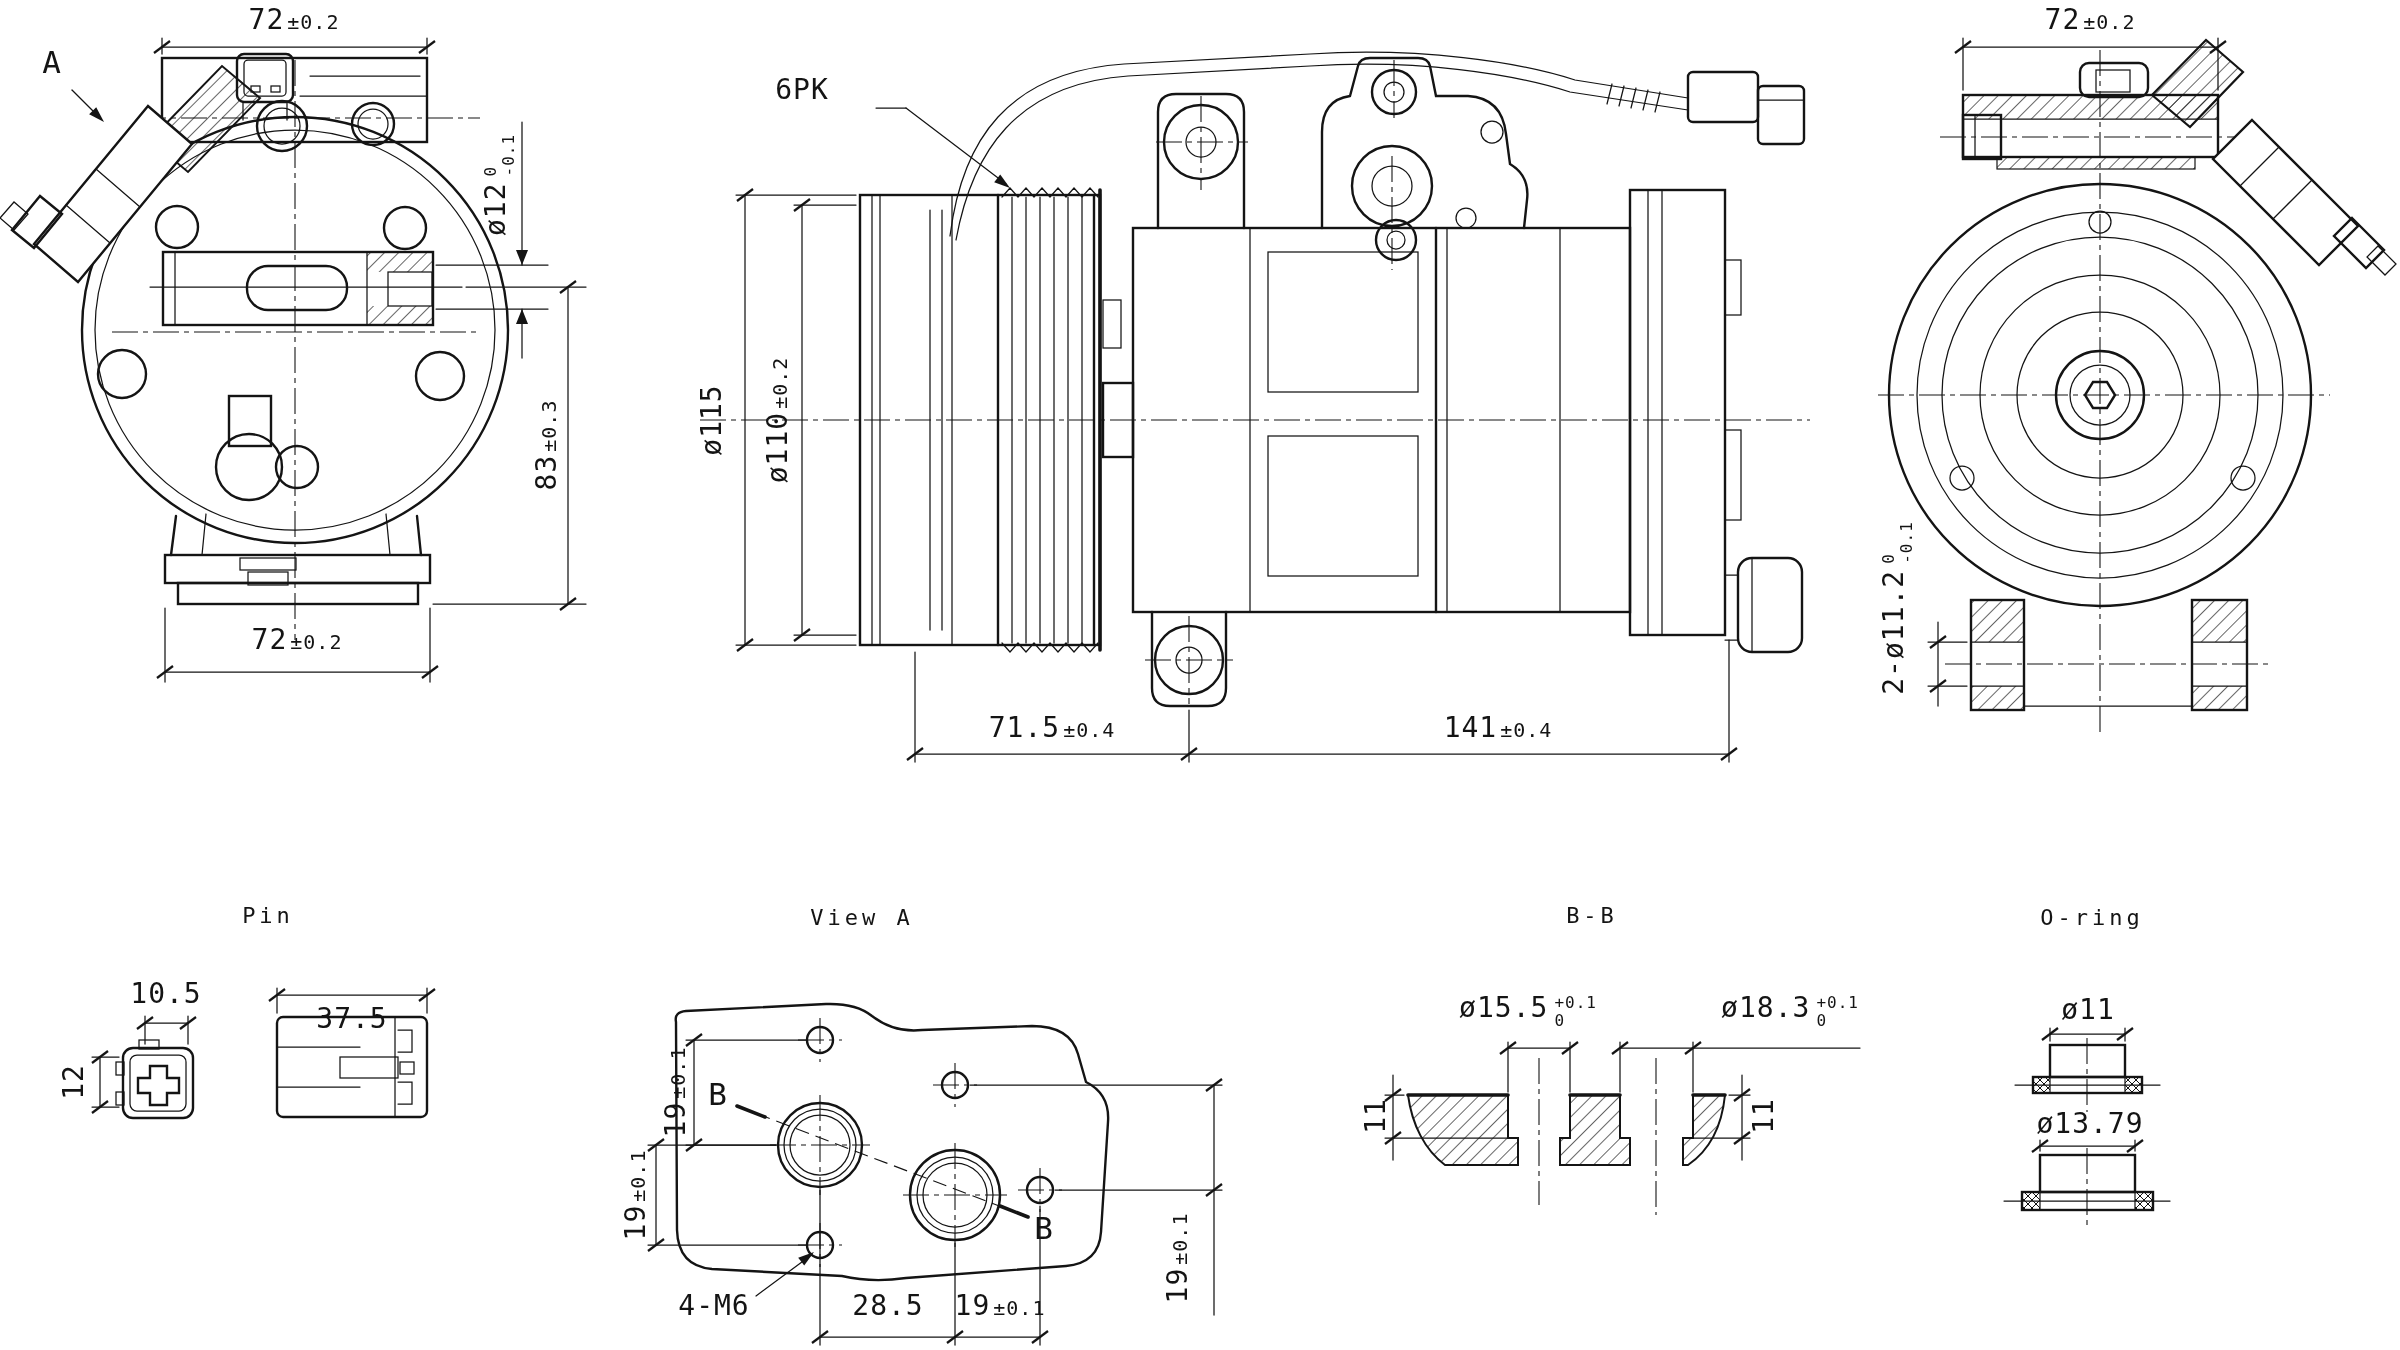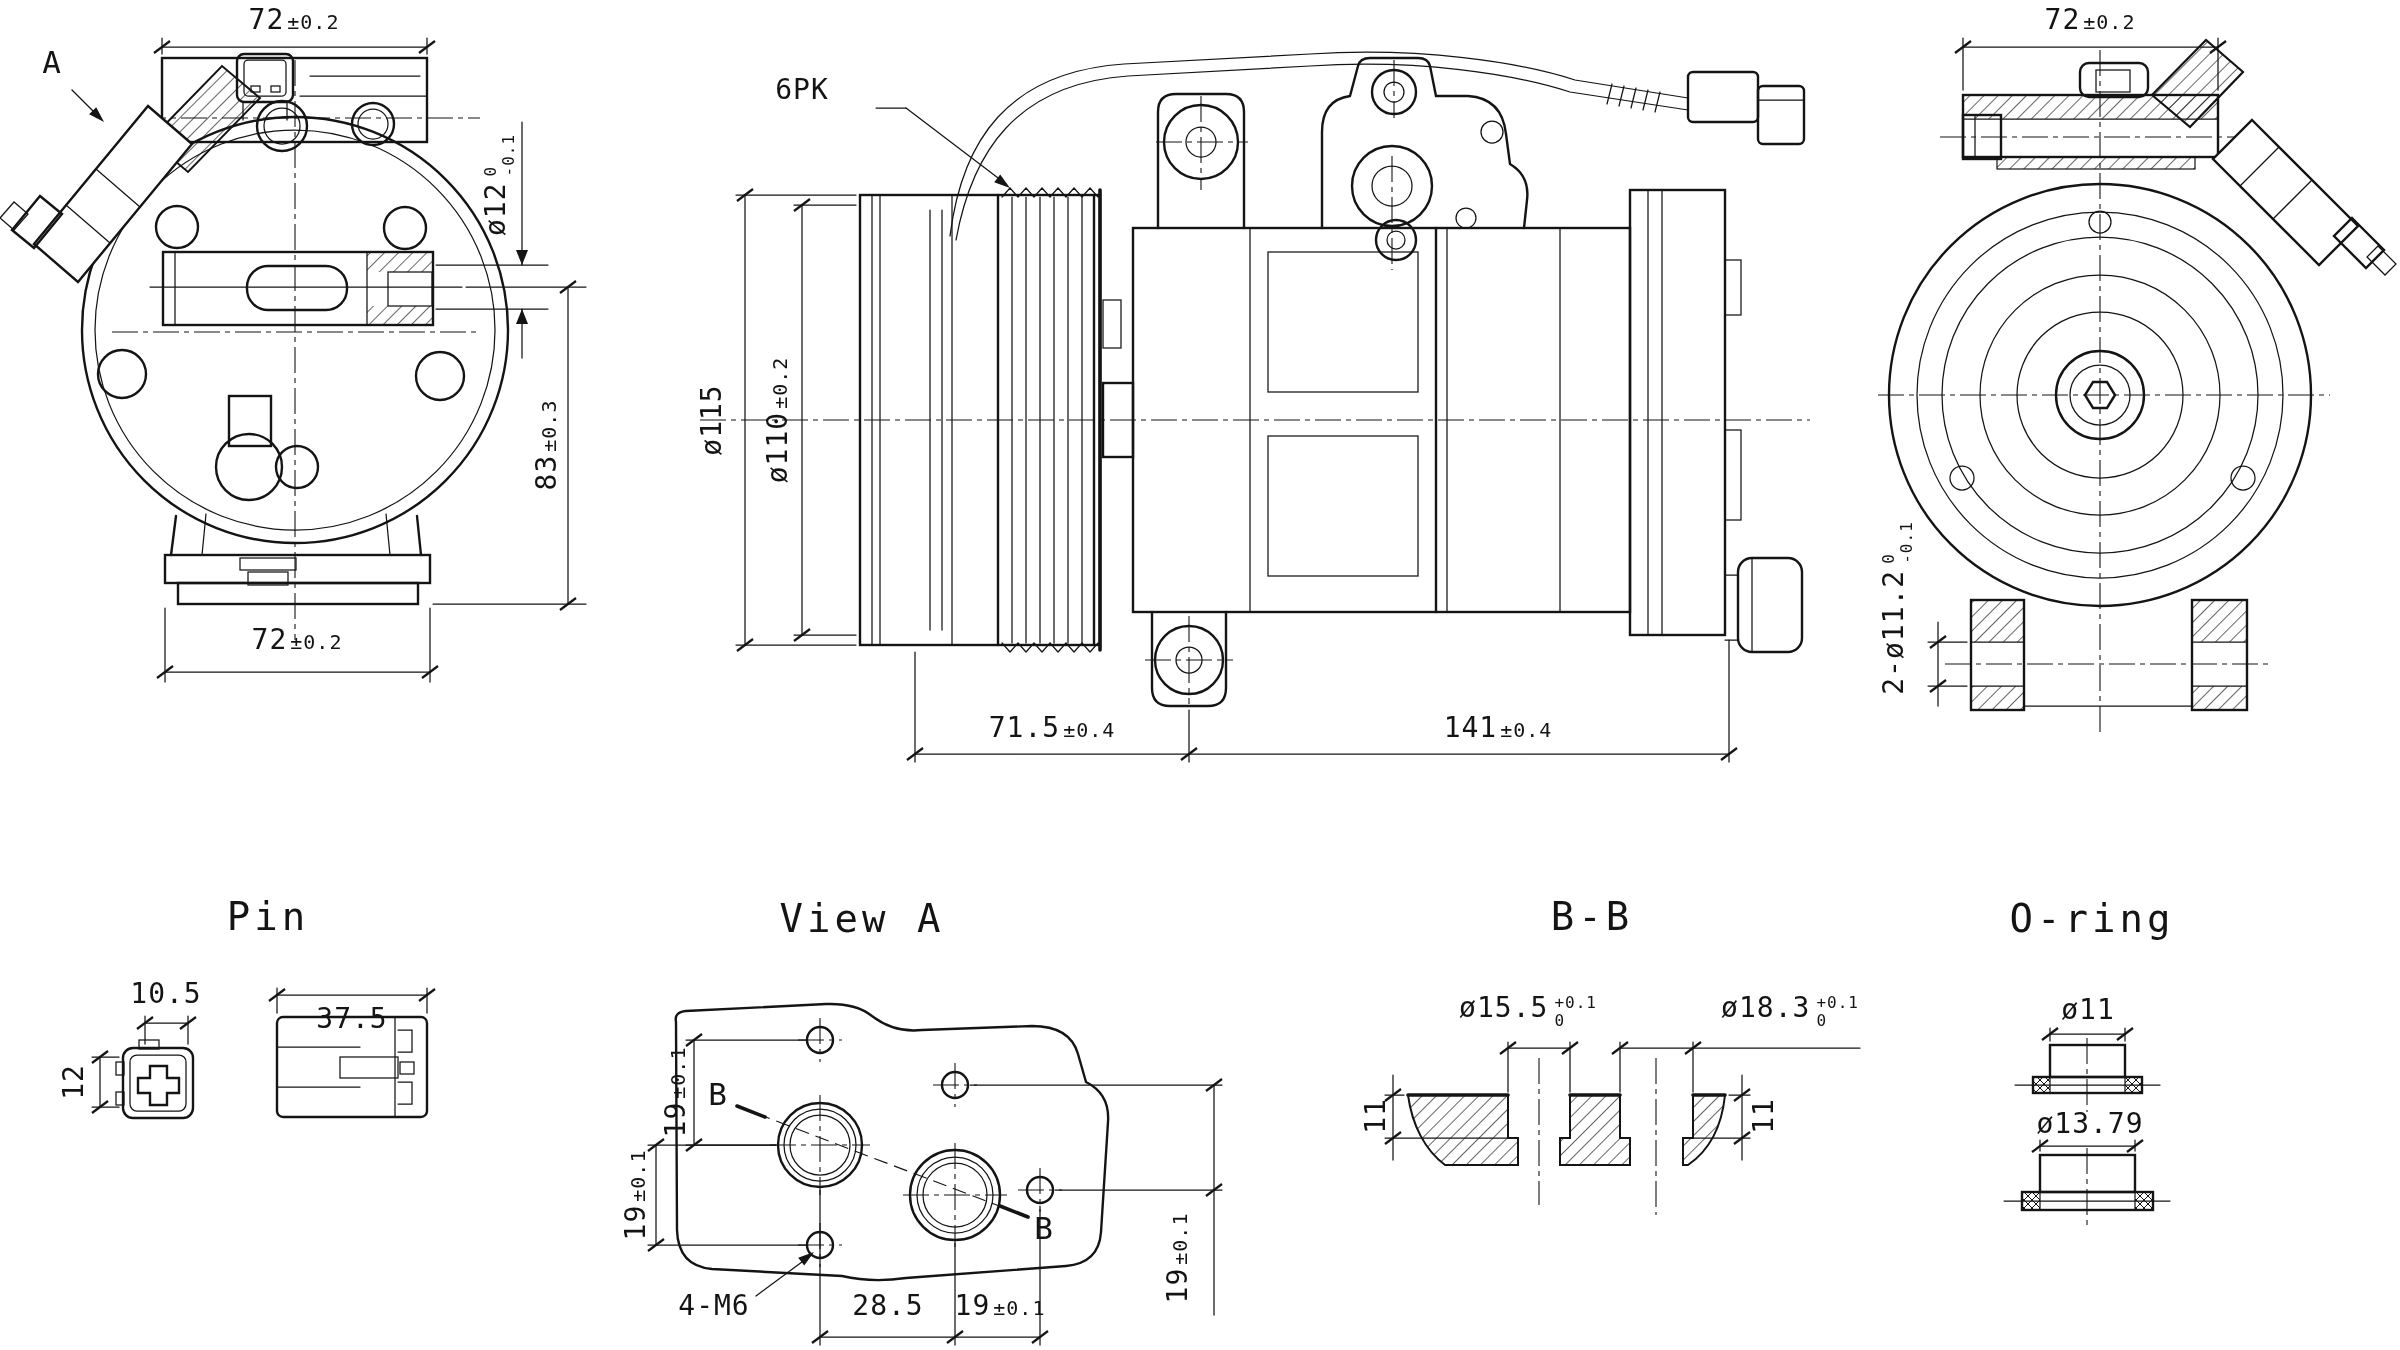--- a/index.html
+++ b/index.html
@@ -11,21 +11,21 @@
   .thick{stroke:#141414;stroke-width:3.6;fill:none;stroke-linecap:round;}
   .cl{stroke:#141414;stroke-width:1.1;fill:none;stroke-dasharray:26 5 5 5;}
   .dash{stroke:#141414;stroke-width:1.1;fill:none;stroke-dasharray:14 7;}
   .ink{fill:#141414;stroke:none;}
   .lbl{position:absolute;color:#141414;white-space:nowrap;display:flex;align-items:baseline;
        transform:translate(-50%,-50%);font-size:28px;letter-spacing:1px;line-height:1;}
   .lbl.v{transform:translate(-50%,-50%) rotate(-90deg);}
   .lbl .tol{font-size:20px;margin-left:3px;}
   .lbl .stack{display:inline-flex;flex-direction:column;font-size:16px;line-height:1.1;
               margin-left:6px;align-self:center;text-align:left;}
-  .lbl.title{font-size:39px;letter-spacing:4px;}
+  .lbl.title{font-size:22px;letter-spacing:4px;}
   .lbl.letter{font-size:31px;}
 </style>
 </head>
 <body>
 
 <div id="stage">
 
 <svg id="art" viewBox="0 0 2400 1350">
   <defs>
     <pattern id="ht" patternUnits="userSpaceOnUse" width="10" height="10" patternTransform="rotate(45)">

